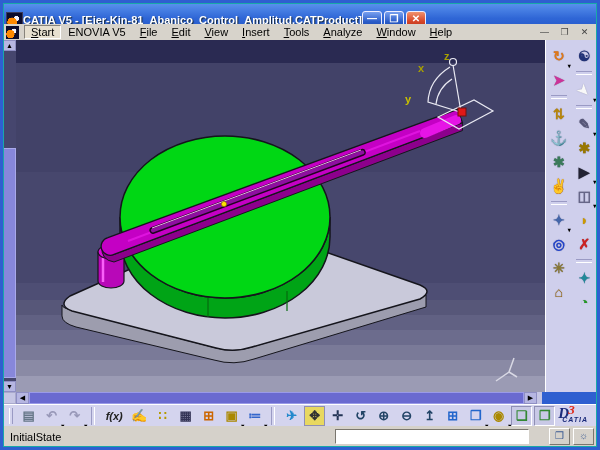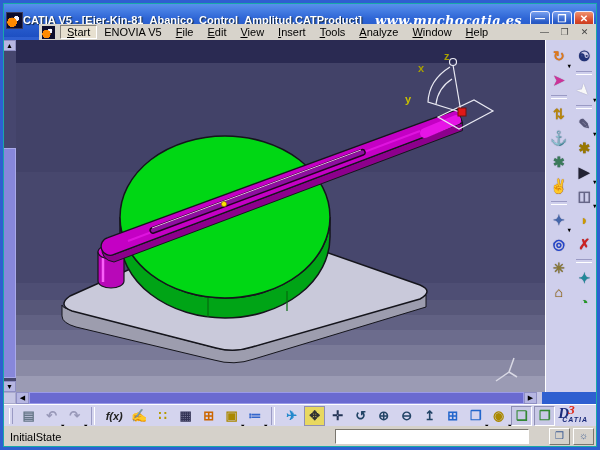--- a/index.html
+++ b/index.html
@@ -20,21 +20,21 @@
     font-size:13px;letter-spacing:.3px;padding-right:8px;white-space:nowrap;}
   .win-controls{display:flex;gap:2px;}
   .winbtn{width:18px;height:16px;border-radius:3px;border:1px solid #eef;
     background:linear-gradient(180deg,#78a0ef,#2a5cc8 60%,#1c49ae);
     color:#fff;font-size:10px;line-height:14px;text-align:center;font-weight:bold;}
   .winbtn.close-button{background:linear-gradient(180deg,#f0926e,#d8492b 55%,#b93215);}
 
   
   .menubar{position:absolute;left:3px;top:24px;right:3px;height:16px;background:#d7d3cb;
     display:flex;align-items:center;font-size:11px;color:#000;padding-left:3px;
-    border-bottom:1px solid #9a968e;margin-left:36px;}
+    border-bottom:1px solid #9a968e;}
   .app-icon-small{width:13px;height:13px;flex:0 0 13px;margin-right:5px;background:#0c0c2c;
     background-image:radial-gradient(circle at 34% 62%, #ff8a00 0 34%, rgba(0,0,0,0) 36%),
                      radial-gradient(circle at 62% 38%, #f5f5ff 0 20%, rgba(0,0,0,0) 22%);}
   .menu-item{padding:1px 7px;white-space:nowrap;}
   .menu-item u{text-decoration:underline;}
   .menu-item.active{background:#e7e0d0;border:1px solid;border-color:#87837b #fff #fff #87837b;padding:0 6px;}
   .child-controls{margin-left:auto;display:flex;gap:3px;padding-right:4px;color:#444;}
   .childbtn{width:15px;height:13px;font-size:9px;line-height:12px;text-align:center;
     border:1px solid #d7d3cb;}
 
@@ -110,21 +110,20 @@
   .status-buttons{margin-left:auto;display:flex;gap:3px;}
   .sbtn{width:19px;height:15px;background:#d5d1ca;border:1px solid;border-color:#fff #7a766e #7a766e #fff;
     font-size:10px;line-height:13px;text-align:center;color:#3a5a92;}
 </style>
 </head>
 <body>
 
 <div class="titlebar">
   <div class="app-icon"></div>
   <div class="title-text">CATIA V5 - [Ejer-Kin-81_Abanico_Control_Amplitud.CATProduct]</div>
-  <div class="watermark">www.muchocatia.es</div>
   <div class="win-controls" id="win-controls">
       <div class="winbtn minimize-button">—</div>
       <div class="winbtn maximize-button">❐</div>
       <div class="winbtn close-button">✕</div>
     </div>
 </div>
 
 <div class="menubar">
   <div class="app-icon-small"></div>
   <div style="display:flex" id="menu-items">

